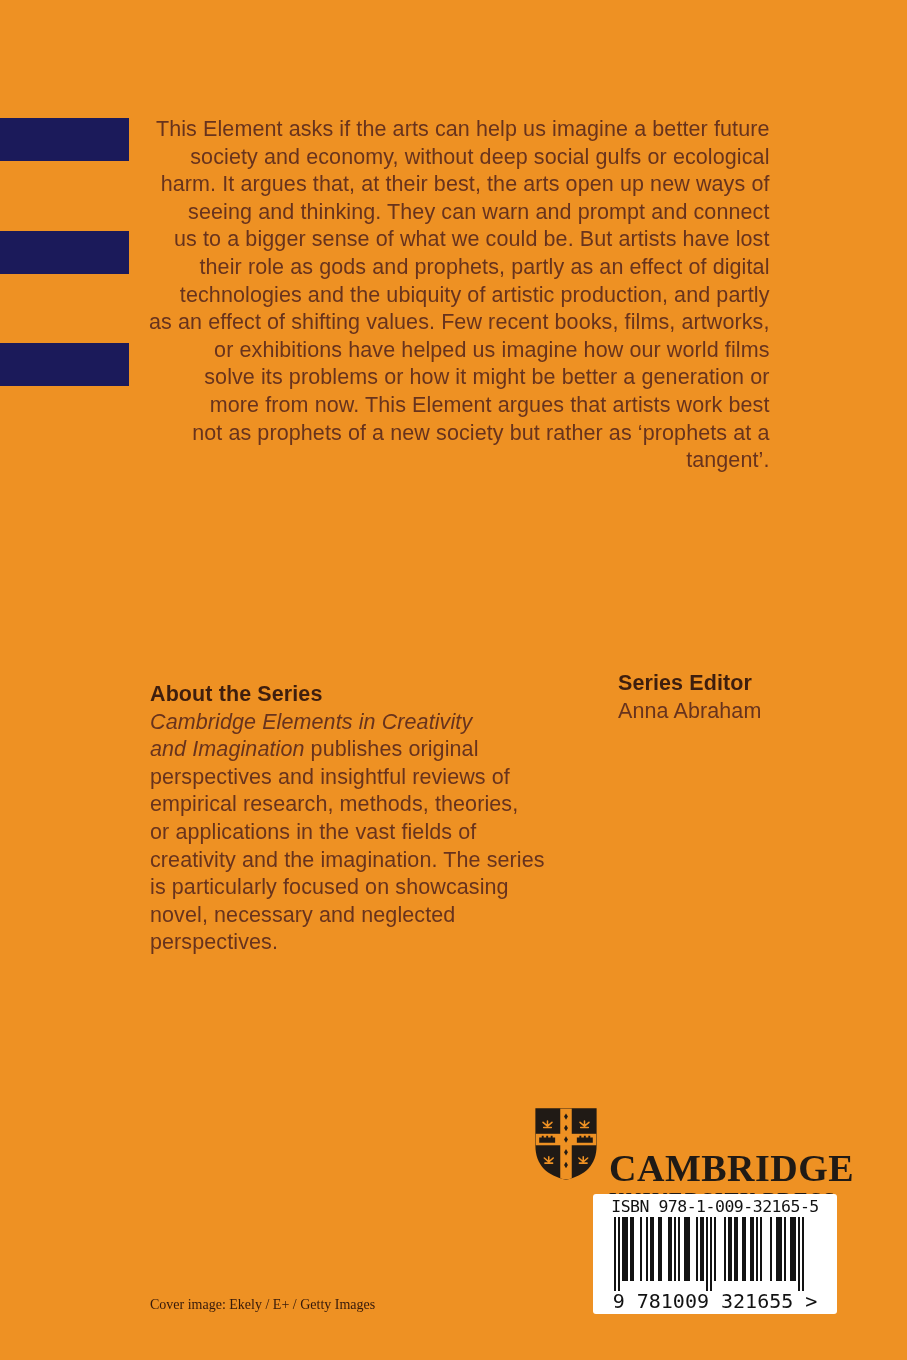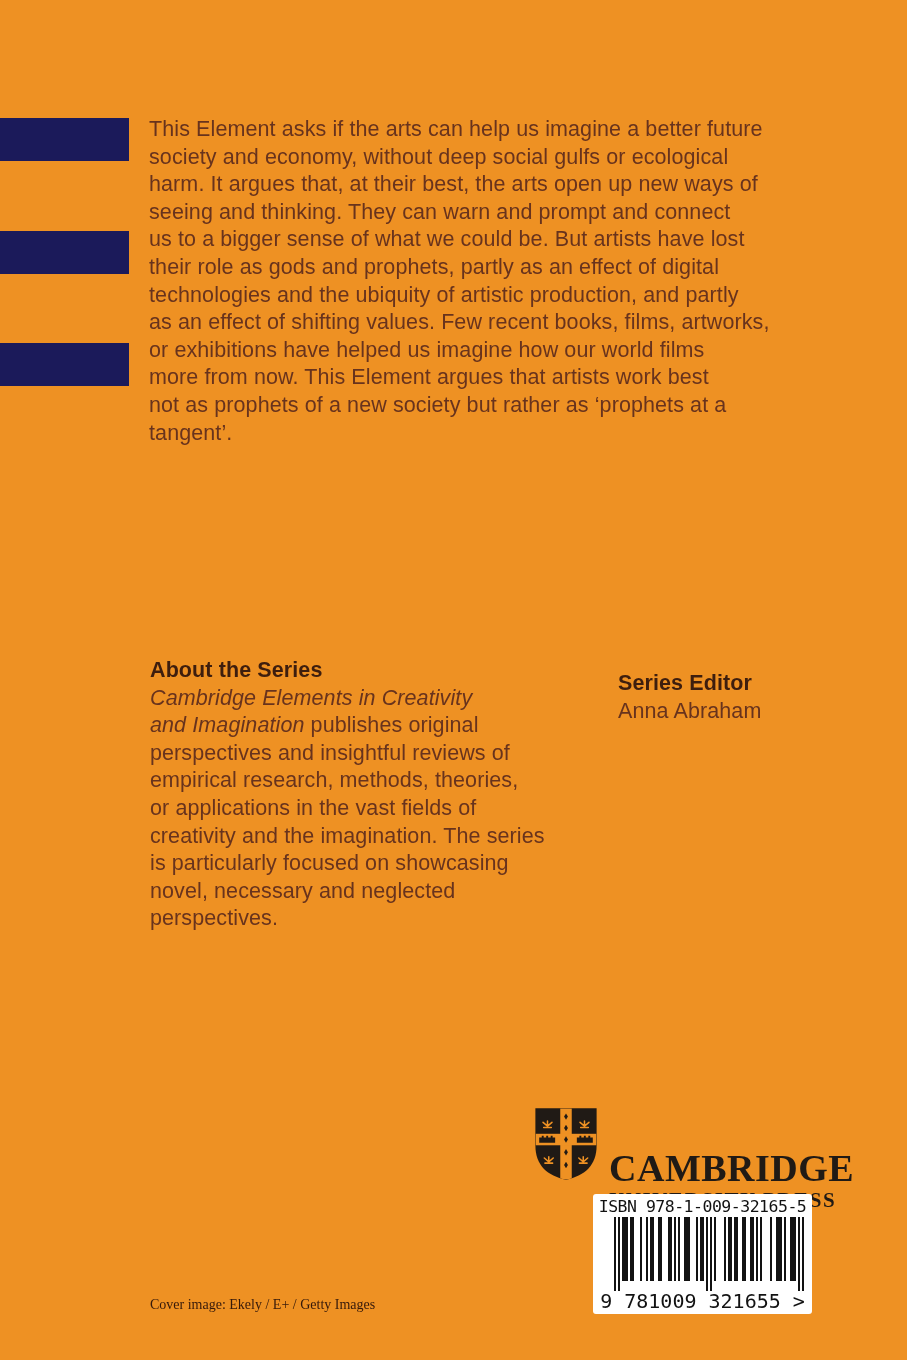--- a/index.html
+++ b/index.html
@@ -21,50 +21,50 @@
   #bar1{top:118px}
   #bar2{top:231px}
   #bar3{top:343px}
 
   .blurb{
     position:absolute;left:149px;top:116px;
     font-size:21.5px;line-height:27.6px;
     color:var(--body-text-brown);
     letter-spacing:0.1px;
   }
-  .blurb .line{white-space:nowrap;}
+  .blurb .line{white-space:nowrap;text-align:right;}
 
   .section{
     position:absolute;
     font-size:21.5px;line-height:27.6px;
     color:var(--body-text-brown);
     letter-spacing:0.1px;
   }
-  #about-series{left:150px;top:657px;}
+  #about-series{left:150px;top:681px;}
   #series-editor{left:618px;top:670px;}
   .section .heading{font-weight:bold;color:var(--heading-text-brown);white-space:nowrap;}
   .section .line{white-space:nowrap;}
   .it{font-style:italic;text-align:center;}
 
   #publisher-logo{
     position:absolute;left:534px;top:1107px;
     display:flex;align-items:flex-start;
   }
   #publisher-logo .wordmark{margin-left:11px;color:var(--logo-black);}
   .logo-line1{
     font-family:"Liberation Serif",serif;font-weight:bold;
     font-size:38px;line-height:40px;letter-spacing:0.5px;white-space:nowrap;margin-top:41px;
   }
   .logo-line2{
     font-family:"Liberation Serif",serif;font-weight:bold;
     font-size:21px;line-height:24px;letter-spacing:1.6px;white-space:nowrap;
   }
 
   #barcode-panel{
-    position:absolute;left:593px;top:1194px;width:219px;height:120px;
+    position:absolute;left:593px;top:1194px;width:244px;height:120px;
     background:var(--barcode-bg);border-radius:3px;
   }
   #isbn-label{
     position:absolute;top:3px;left:0;width:100%;text-align:center;
     font-family:"DejaVu Sans Mono","Liberation Mono",monospace;
     font-size:16.5px;letter-spacing:-0.5px;color:var(--barcode-black);
     white-space:nowrap;
   }
   #barcode-bars{position:absolute;left:21px;top:23px;}
   #barcode-number{
@@ -99,20 +99,21 @@
     <div class="line">us to a bigger sense of what we could be. But artists have lost</div>
 
     <div class="line">their role as gods and prophets, partly as an effect of digital</div>
 
     <div class="line">technologies and the ubiquity of artistic production, and partly</div>
 
     <div class="line">as an effect of shifting values. Few recent books, films, artworks,</div>
 
     <div class="line">or exhibitions have helped us imagine how our world films</div>
 
+    <div class="line">solve its problems or how it might be better a generation or</div>
 
     <div class="line">more from now. This Element argues that artists work best</div>
 
     <div class="line">not as prophets of a new society but rather as ‘prophets at a</div>
 
     <div class="line">tangent’.</div>
   </div>
 
 <div class="section" id="about-series">
   <div class="heading">About the Series</div>

